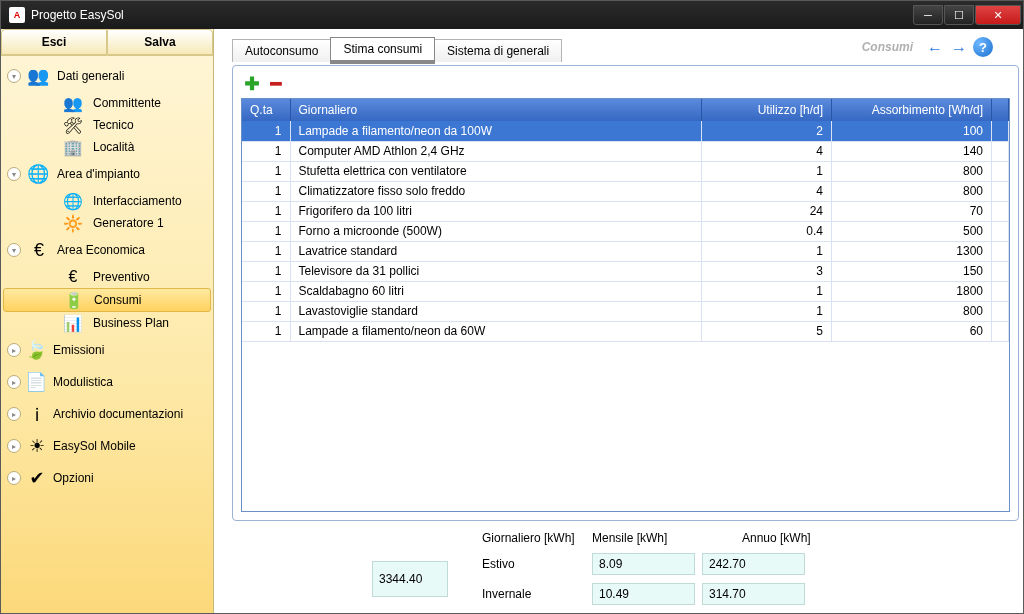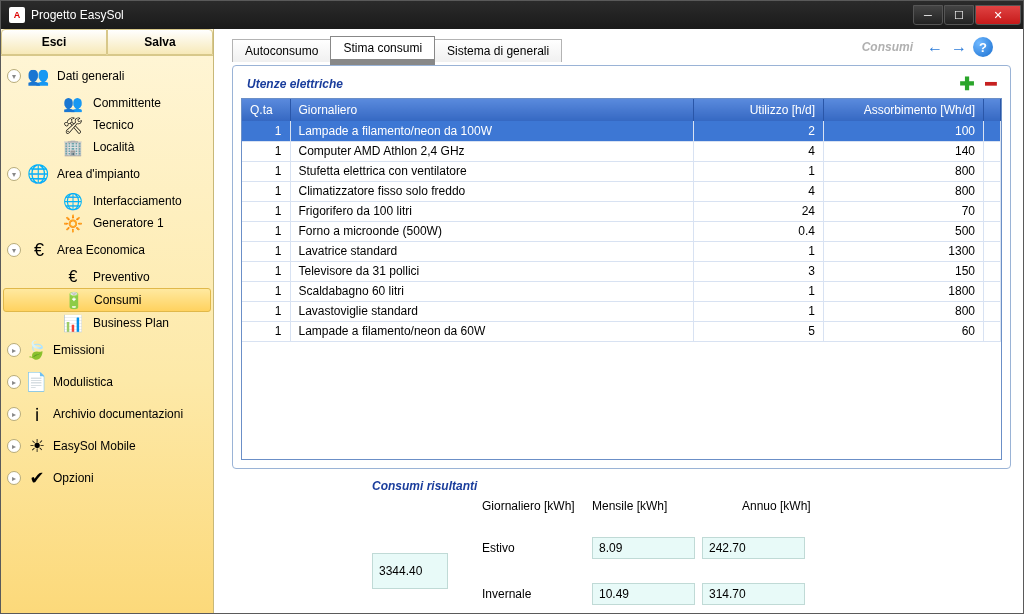--- a/index.html
+++ b/index.html
@@ -27,24 +27,24 @@
 .tree { padding: 4px 2px; overflow-y: auto; flex: 1; }
 .tree .grp { display: flex; align-items: center; padding: 4px 4px; cursor: pointer; }
 .tree .grp .chev { width: 14px; height: 14px; border: 1px solid #b8ac7a; border-radius: 50%; display: flex; align-items: center; justify-content: center; font-size: 8px; color: #888; margin-right: 4px; background: #fff; }
 .tree .grp .gicon { width: 28px; height: 24px; margin-right: 4px; display: flex; align-items: center; justify-content: center; font-size: 18px; }
 .tree .grp .glabel { flex: 1; }
 .tree .sub { display: flex; align-items: center; padding: 4px 4px 4px 56px; cursor: pointer; position: relative; }
 .tree .sub .sicon { width: 28px; height: 22px; margin-right: 6px; position: absolute; left: 56px; display: flex; align-items: center; justify-content: center; font-size: 16px; }
 .tree .sub .slabel { margin-left: 34px; text-align: right; }
 .tree .sub.active { background: linear-gradient(to bottom, #ffe9a0, #ffd25f); border: 1px solid #e0b84a; border-radius: 3px; }
 
-.main { flex: 1; background: #fff; padding: 8px 12px 8px 18px; display: flex; flex-direction: column; min-height: 0; position: relative; }
+.main { flex: 1; background: #fff; padding: 8px 4px 8px 18px; display: flex; flex-direction: column; min-height: 0; position: relative; }
 .tabstrip { display: flex; align-items: center; height: 26px; }
 .tab { padding: 4px 12px; border: 1px solid #b3b3b3; border-bottom: none; background: linear-gradient(to bottom,#fff,#f0f0f0); cursor: pointer; font-size: 12px; margin-right: -1px; }
-.tab.active { background: #fff; border-bottom: 6px solid #000000; position: relative; z-index: 2; border-color: #888; }
+.tab.active { background: #fff; border-bottom: 4px solid #000000; position: relative; z-index: 2; border-color: #888; }
 .tabright { position: absolute; right: 30px; top: 8px; display: flex; align-items: center; gap: 4px; }
 .tabright .consumi { color: #b0b0b0; font-style: italic; font-weight: bold; margin-right: 8px; }
 .navarrow { width: 20px; height: 20px; display: flex; align-items: center; justify-content: center; font-size: 16px; font-weight: bold; cursor: pointer; }
 .navarrow.left { color: #2b7bd9; }
 .navarrow.right { color: #2b7bd9; }
 .helpq { width: 20px; height: 20px; border-radius: 50%; background: radial-gradient(circle at 30% 30%, #6fb8ff, #1a6fd0); color: #fff; display: flex; align-items: center; justify-content: center; font-weight: bold; font-size: 13px; cursor: pointer; }
 
 .panel { border: 1px solid #9ab3d6; border-radius: 4px; margin-top: 2px; padding: 8px; flex: 1; display: flex; flex-direction: column; background: #fff; min-height: 0; }
 .panelhead { display: flex; align-items: center; margin-bottom: 4px; }
 .panelhead .ptitle { color: #1a3d9c; font-weight: bold; font-style: italic; flex: 1; padding-left: 6px; }
@@ -61,21 +61,21 @@
 table.grid tbody tr.sel td { background: #3d77d4; color: #fff; }
 table.grid tbody td.right { text-align: right; }
 .col-qta { width: 48px; }
 .col-desc { }
 .col-util { width: 130px; }
 .col-ass { width: 160px; }
 .col-end { width: 16px; }
 
 .results { padding: 10px 0 0 140px; }
 .results .rtitle { color: #1a3d9c; font-weight: bold; font-style: italic; margin-bottom: 6px; }
-.resgrid { display: grid; grid-template-columns: 110px 110px 110px 40px 110px; row-gap: 24px; align-items: center; }
+.resgrid { display: grid; grid-template-columns: 110px 110px 110px 40px 110px; row-gap: 8px; align-items: center; }
 .resgrid .hdr { font-size: 12px; }
 .resgrid .inbox { background: #e8faf8; border: 1px solid #c0dad6; padding: 3px 6px; width: 103px; height: 22px; }
 .resgrid .annuo { grid-row: 2 / span 2; }
 .resgrid .annuo .inbox { height: 36px; width: 76px; display: flex; align-items: center; }
 </style>
 </head>
 <body>
 
 <div class="window">
   <div class="titlebar">
@@ -178,21 +178,20 @@
         </div>
       <div class="tabright">
         <span class="consumi">Consumi</span>
         <span class="navarrow left">←</span>
         <span class="navarrow right">→</span>
         <span class="helpq">?</span>
       </div>
 
       <div class="panel">
         <div class="panelhead">
-          <div class="ptitle">Utenze elettriche</div>
           <div class="addrm">
             <div class="iconbtn add">✚</div>
             <div class="iconbtn rm">━</div>
           </div>
         </div>
         <div class="tablewrap">
           <table class="grid">
             <colgroup>
               <col class="col-qta">
                 <col class="col-desc">
@@ -286,21 +285,20 @@
                   <td class="right">5</td>
                   <td class="right">60</td>
                   <td></td>
                 </tr>
               </tbody>
           </table>
         </div>
       </div>
 
       <div class="results">
-        <div class="rtitle">Consumi risultanti</div>
         <div class="resgrid">
           <div></div>
           <div class="hdr">Giornaliero [kWh]</div>
           <div class="hdr">Mensile [kWh]</div>
           <div></div>
           <div class="hdr">Annuo [kWh]</div>
 
           <div>Estivo</div>
           <div>
               <div class="inbox">8.09</div>

